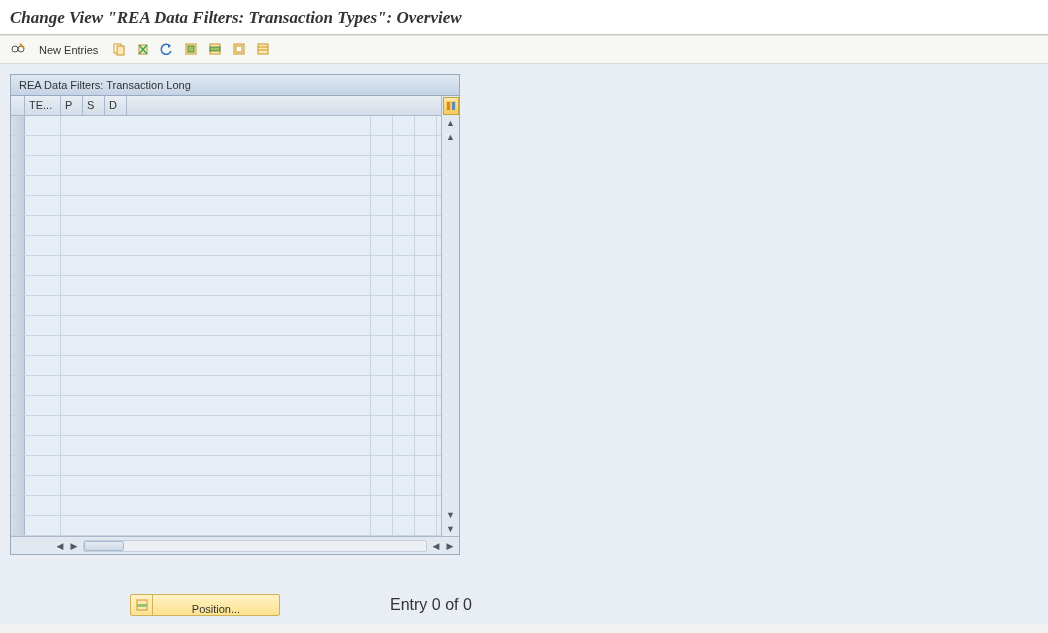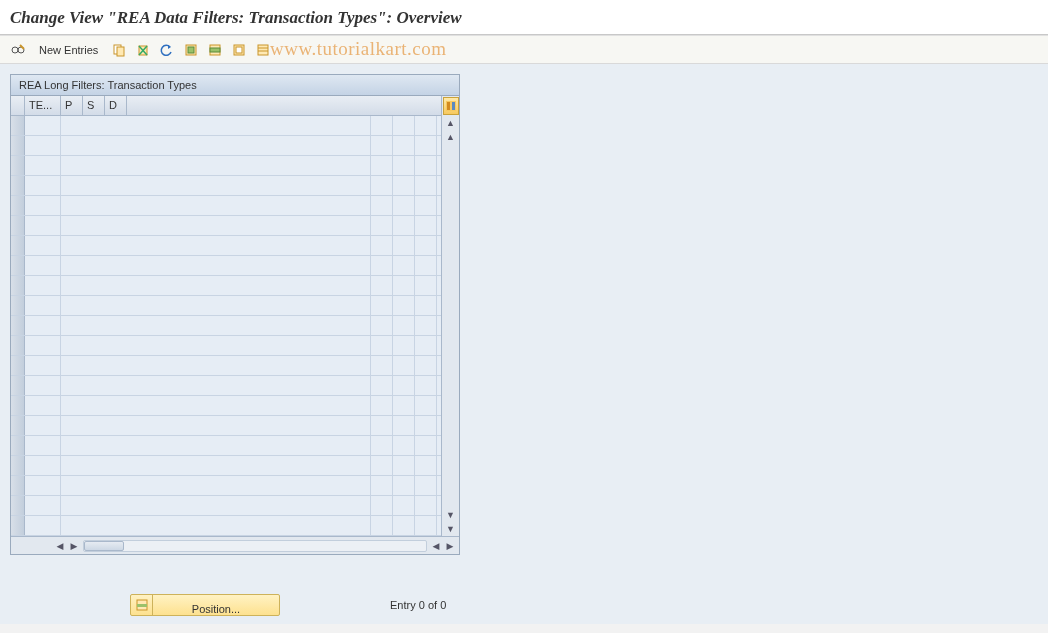--- a/index.html
+++ b/index.html
@@ -21,21 +21,21 @@
       padding: 8px 10px 6px 10px;
       background: #fff;
     }
     .title-divider {
       height: 2px;
       background: linear-gradient(to bottom, #d0d0d0, #f0f0f0);
       border-top: 1px solid #c8c8c8;
     }
     .toolbar {
       display: flex;
-      align-items: center;
+      align-items: flex-end;
       gap: 4px;
       padding: 4px 8px;
       background: #f7f7f3;
       border-bottom: 1px solid #d9d9d9;
       position: relative;
       height: 28px;
     }
     .toolbar .tb-btn {
       width: 20px;
       height: 20px;
@@ -206,21 +206,21 @@
     .position-btn .pb-icon {
       width: 22px;
       height: 100%;
       border-right: 1px solid #cdb25a;
       display:flex;align-items:center;justify-content:center;
     }
     .position-btn .pb-label {
       flex:1;
       text-align:center;
     }
-    .entry-text { font-size: 11px; color: #333; text-align: center; }
+    .entry-text { font-size: 16px; color: #333; text-align: center; }
     svg { display:block; }
   </style>
 </head>
 <body>
 
 <div class="page-title">Change View "REA Data Filters: Transaction Types": Overview</div>
 <div class="title-divider"></div>
 
 <div class="toolbar">
   <div class="tb-btn">
@@ -269,26 +269,25 @@
       <rect x="4" y="4" width="6" height="6" fill="#fff" stroke="#c9952b"></rect>
     </svg>
   </div>
   <div class="tb-btn">
     <svg width="14" height="14">
       <rect x="2" y="2" width="10" height="10" fill="#ffe9b3" stroke="#c9952b"></rect>
       <line x1="2" y1="5" x2="12" y2="5" stroke="#c9952b"></line>
       <line x1="2" y1="8" x2="12" y2="8" stroke="#c9952b"></line>
     </svg>
   </div>
-  <div class="watermark">www.tutorialkart.com</div>
 </div>
 
 <div class="content-area">
   <div class="grid-container">
-    <div class="grid-title">REA Long Filters: Transaction Types</div>
+    <div class="grid-title">REA Data Filters: Transaction Long</div>
     <div class="grid-body">
       <div class="grid-main">
         <div class="grid-header-row">
           <div class="row-sel-h"></div>
           <div class="grid-header-cell col-te">TE...</div>
           <div class="grid-header-cell col-p">P</div>
           <div class="grid-header-cell col-s">S</div>
           <div class="grid-header-cell col-d">D</div>
         </div>
         <div class="grid-rows" id="grid-rows">

